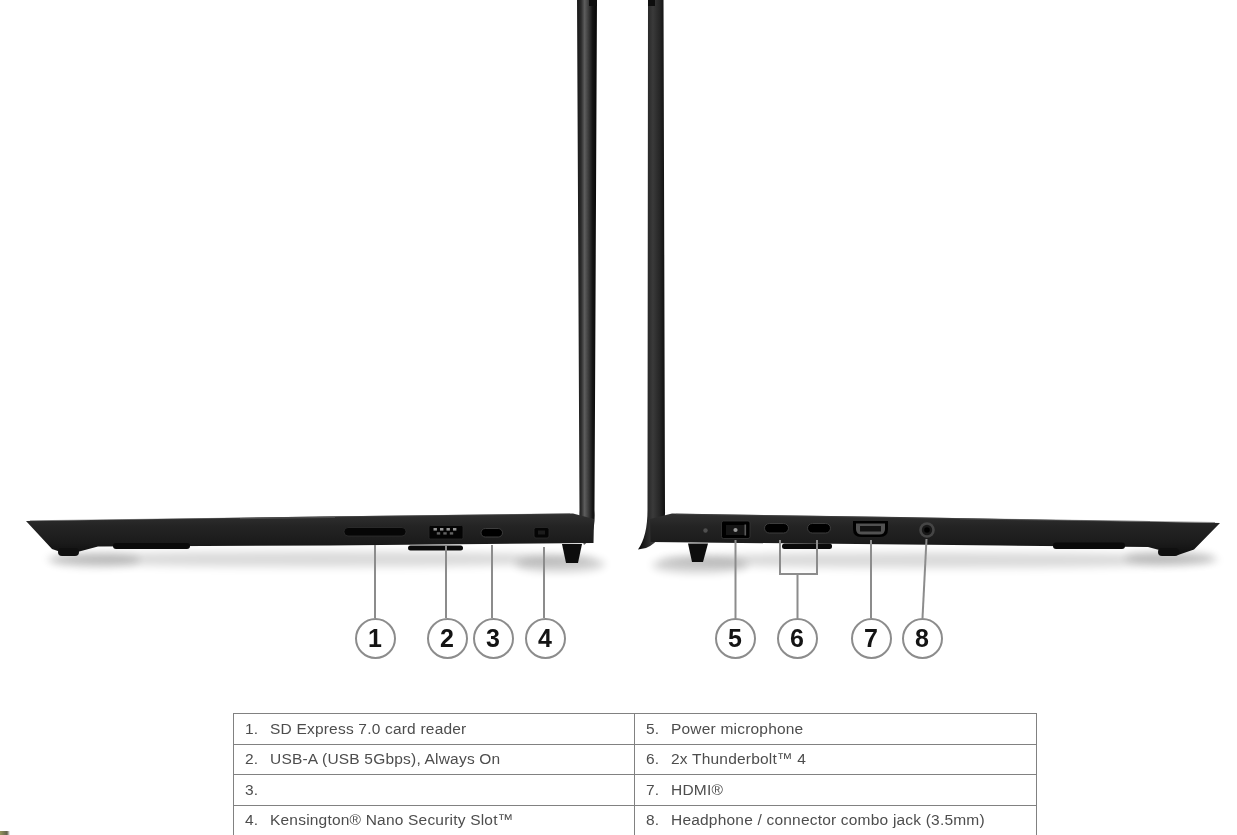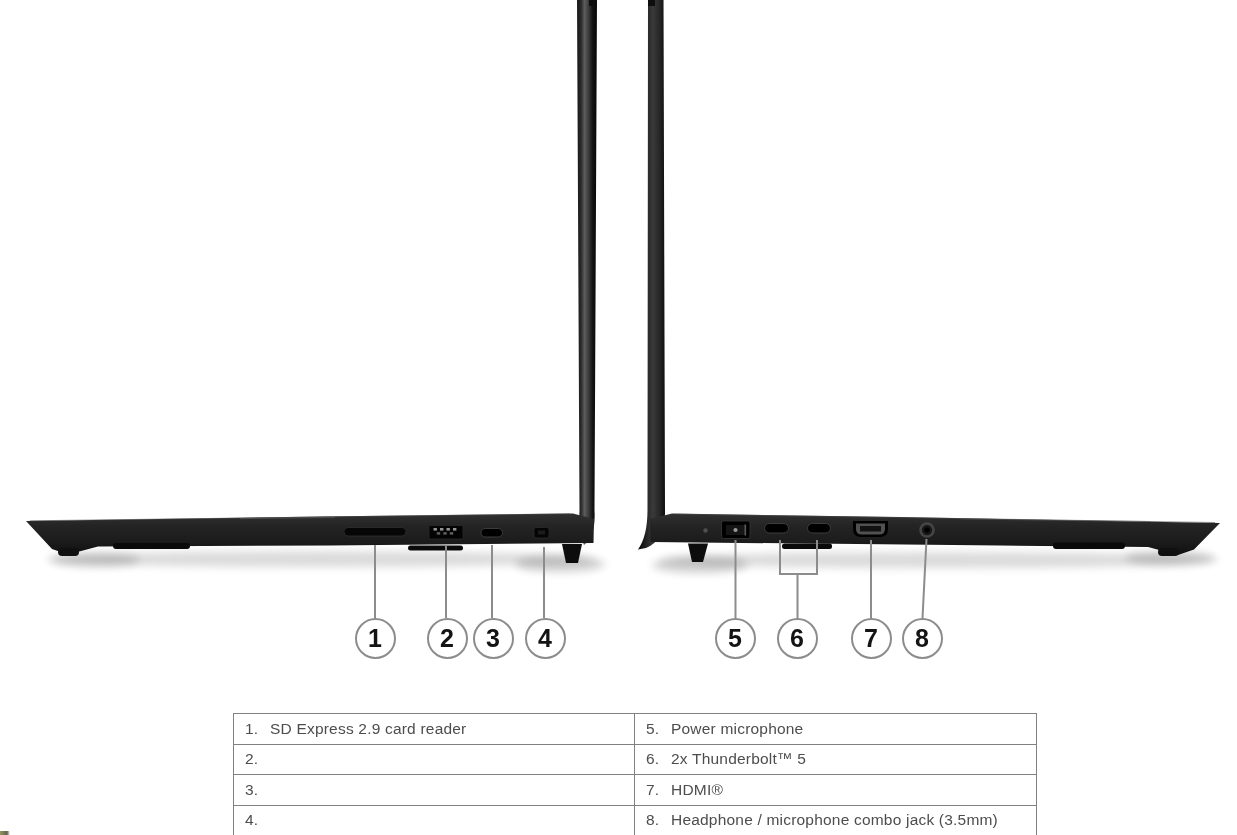--- a/index.html
+++ b/index.html
@@ -202,50 +202,52 @@
     <span>7</span>
   </div>
   <div class="callout" style="left:901.5px">
     <span>8</span>
   </div>
 
   <div class="legend">
     <div class="lrow">
       <div class="lcell">
         <span class="lnum">1.</span>
-        <span class="llabel">SD Express 2.9 card reader</span>
+        <span class="llabel">SD Express 7.0 card reader</span>
       </div>
       <div class="lcell">
         <span class="lnum">5.</span>
         <span class="llabel">Power microphone</span>
       </div>
     </div>
     <div class="lrow">
       <div class="lcell">
         <span class="lnum">2.</span>
+        <span class="llabel">USB-A (USB 5Gbps), Always On</span>
       </div>
       <div class="lcell">
         <span class="lnum">6.</span>
-        <span class="llabel">2x Thunderbolt™ 5</span>
+        <span class="llabel">2x Thunderbolt™ 4</span>
       </div>
     </div>
     <div class="lrow">
       <div class="lcell">
         <span class="lnum">3.</span>
       </div>
       <div class="lcell">
         <span class="lnum">7.</span>
         <span class="llabel">HDMI®</span>
       </div>
     </div>
     <div class="lrow">
       <div class="lcell">
         <span class="lnum">4.</span>
+        <span class="llabel">Kensington® Nano Security Slot™</span>
       </div>
       <div class="lcell">
         <span class="lnum">8.</span>
-        <span class="llabel">Headphone / microphone combo jack (3.5mm)</span>
+        <span class="llabel">Headphone / connector combo jack (3.5mm)</span>
       </div>
     </div>
   </div>
 
   <div class="corner-artifact"></div>
 </div>
 
 </body></html>

